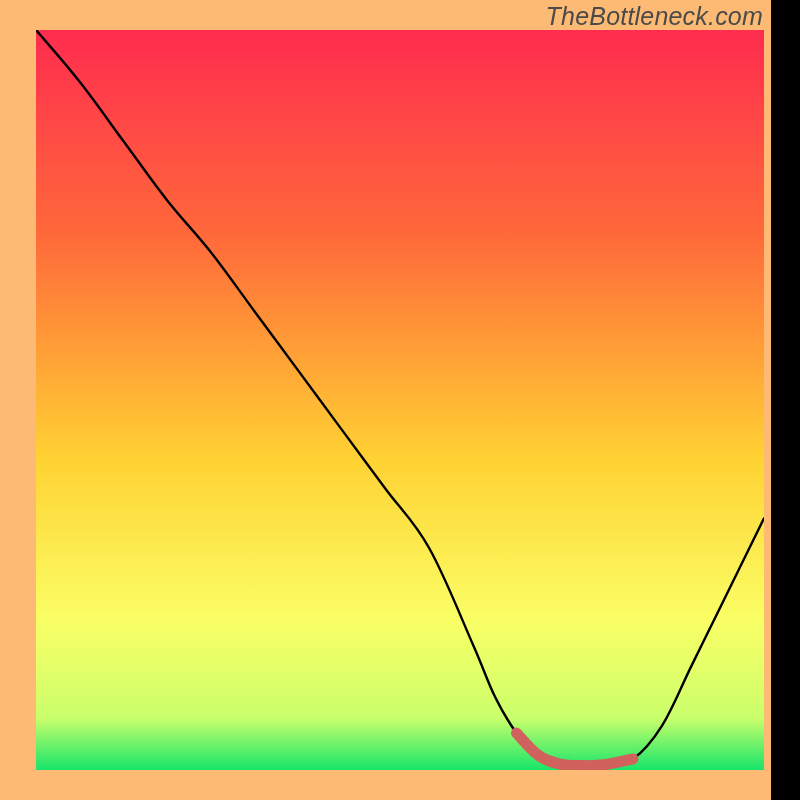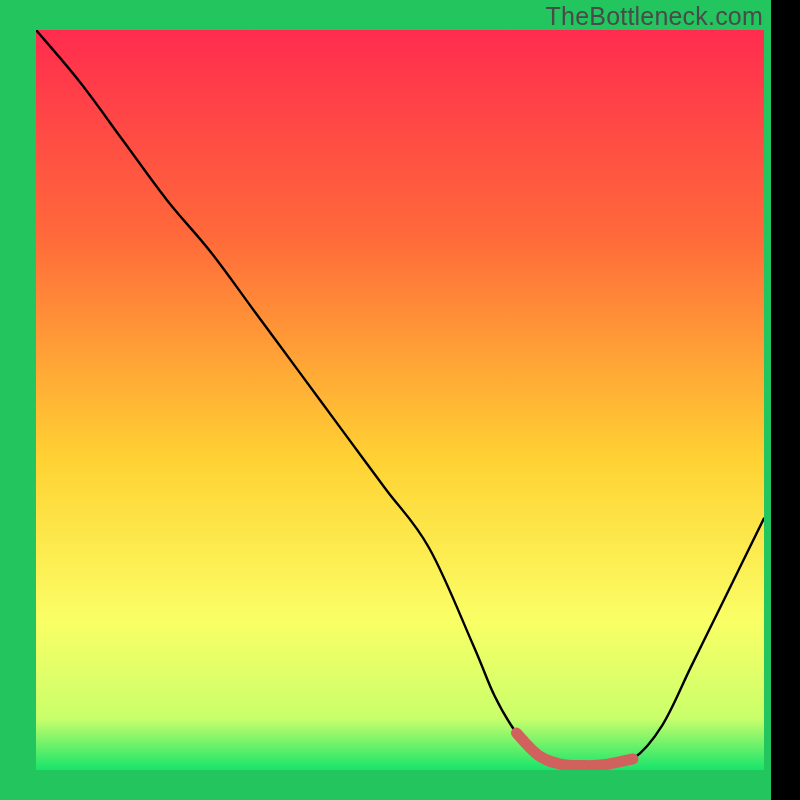--- a/index.html
+++ b/index.html
@@ -8,21 +8,22 @@
     width: 800px;
     height: 800px;
     background: #000;
     overflow: hidden;
     font-family: Arial, Helvetica, sans-serif;
   }
   .frame {
     position: absolute;
     width: 771px;
     height: 800px;
-    background: #22c55e;
+    background: #fdba74;
+    font-style: italic;
   }
   .watermark {
     position: absolute;
     top: 2px;
     right: 8px;
     color: #4a4a4a;
     font-size: 25px;
     font-weight: 500;
     letter-spacing: 0.2px;
     z-index: 5;

